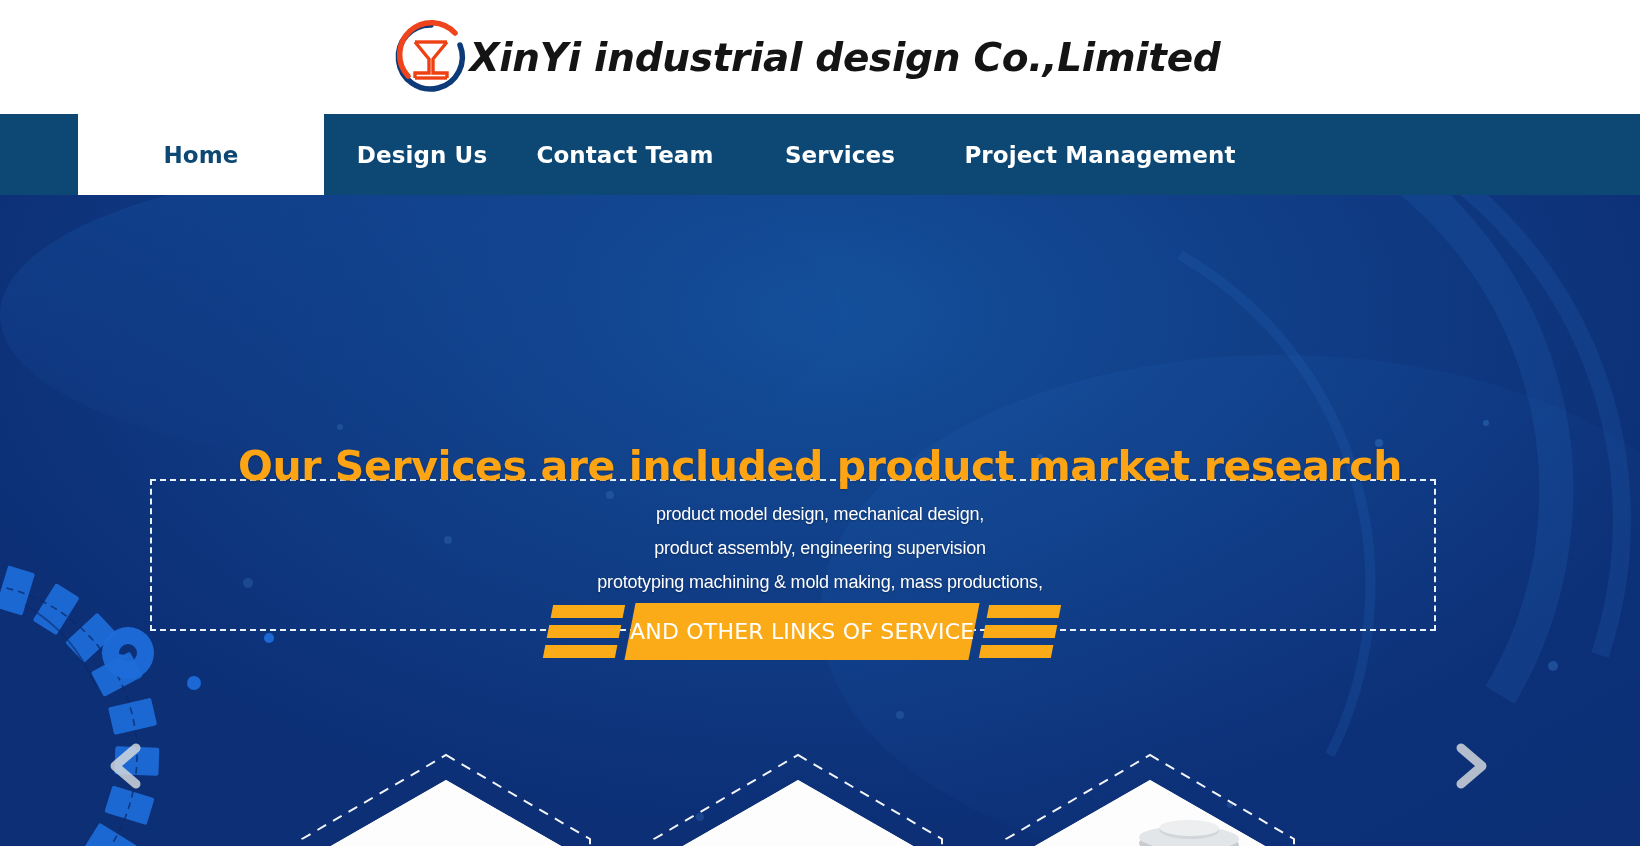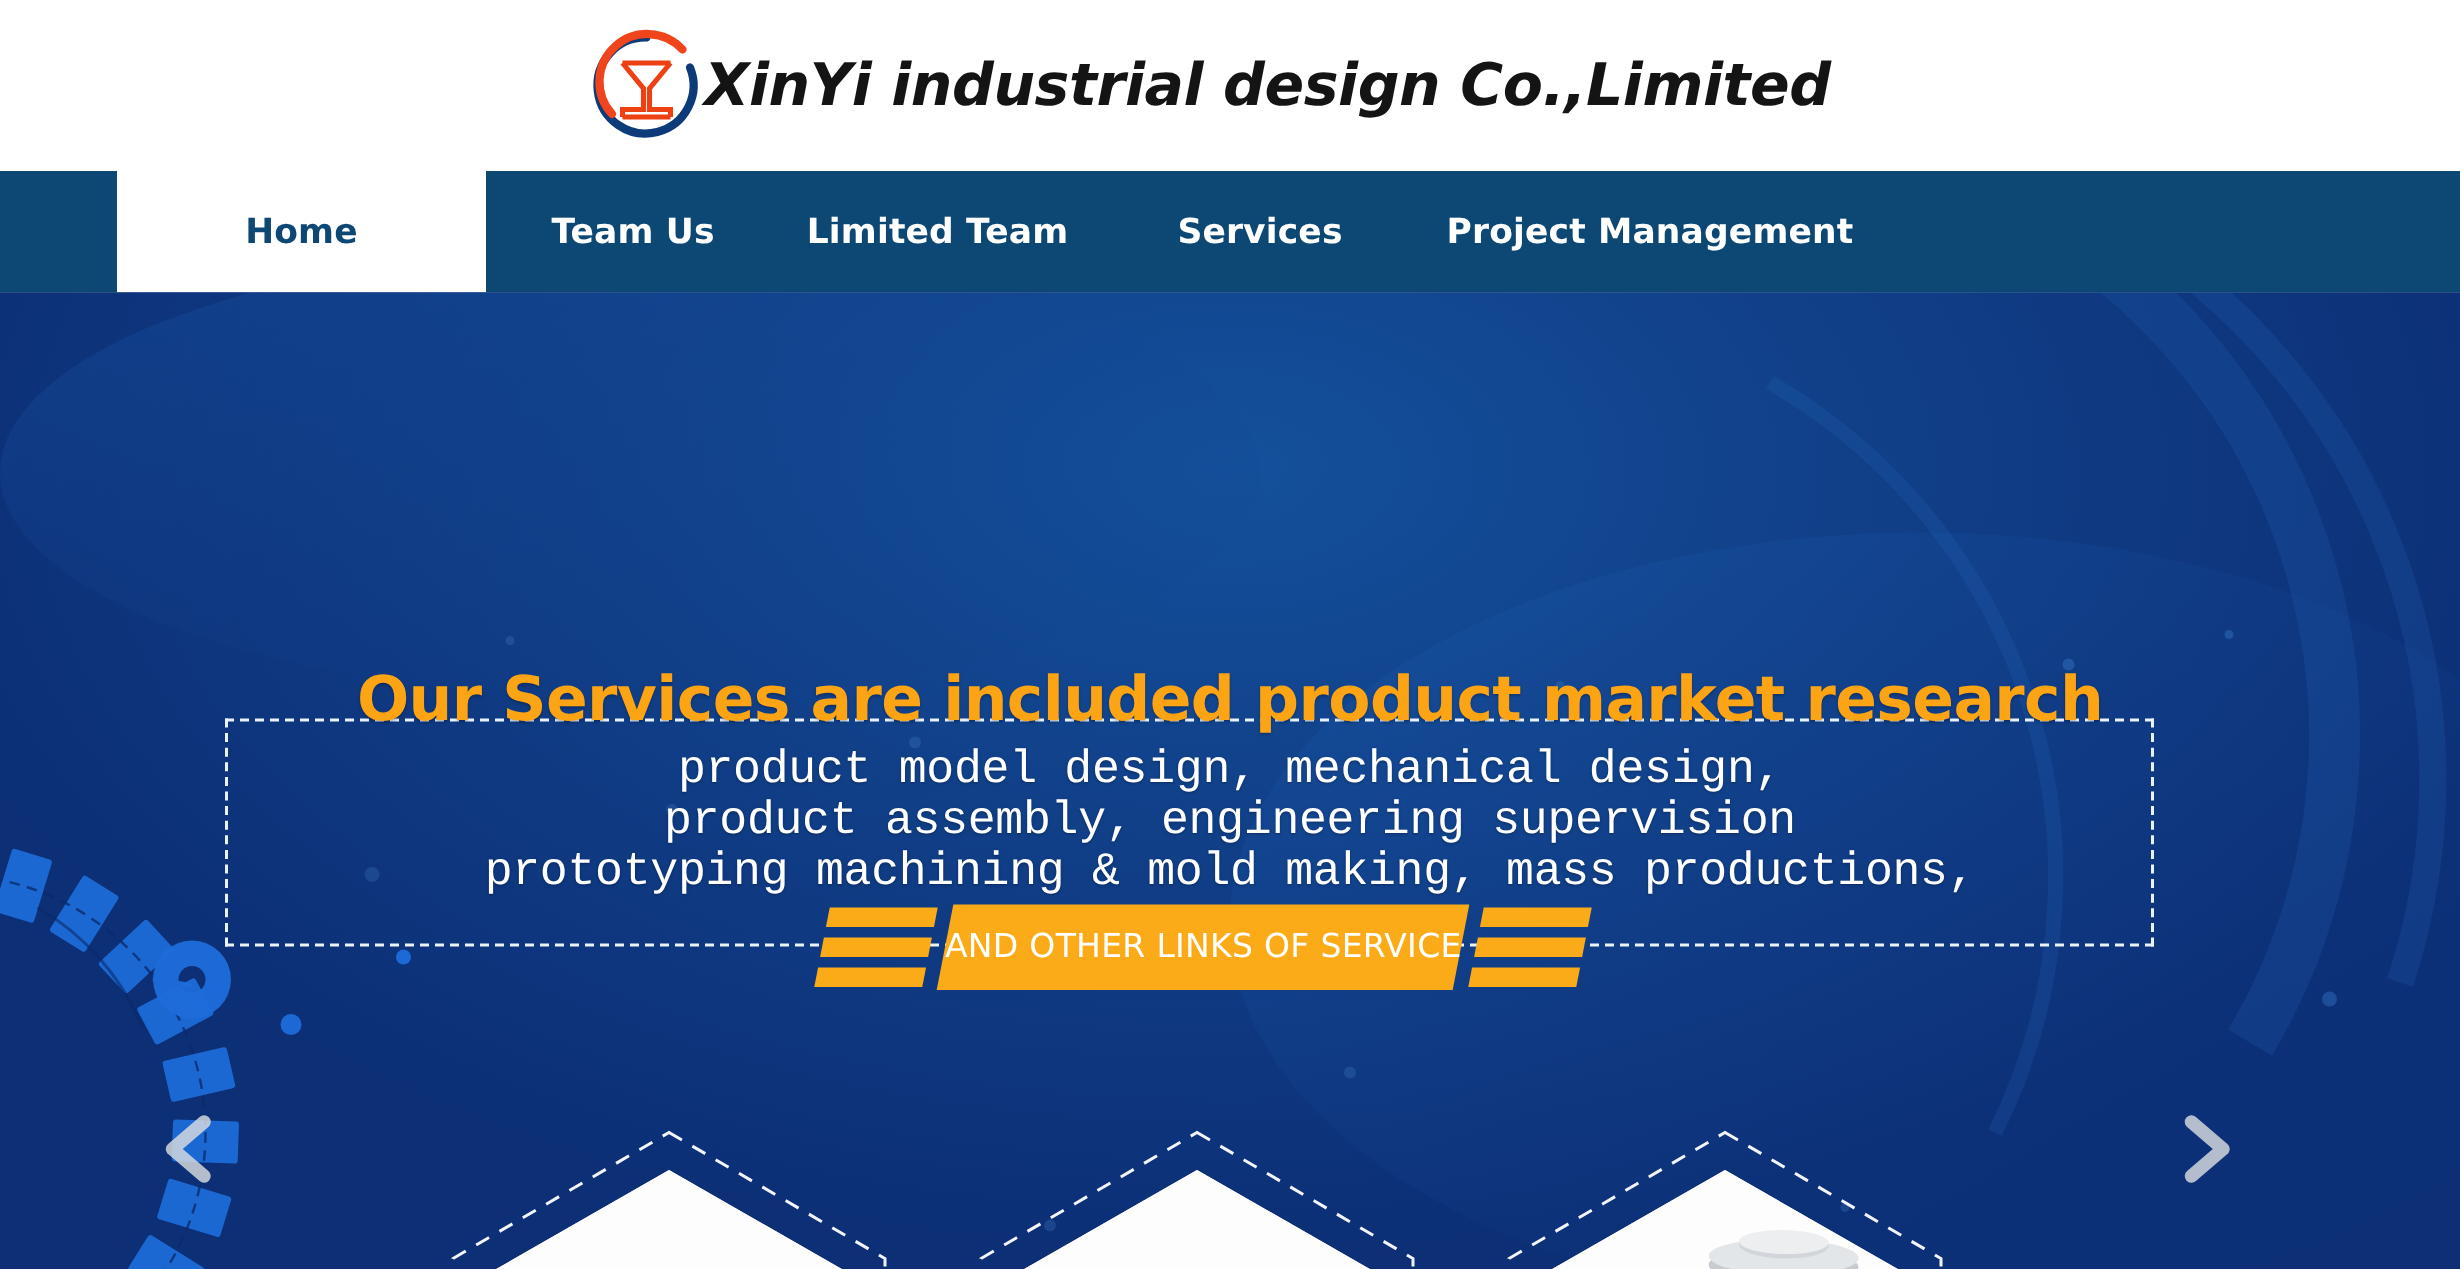--- a/index.html
+++ b/index.html
@@ -116,23 +116,23 @@
     font-weight: bold;
     color: #fca414;
     font-family: "DejaVu Sans", sans-serif;
     line-height: 1.15;
     letter-spacing: -0.4px;
     text-shadow: 0 1px 2px rgba(0,0,0,0.25);
   }
   .hero-lines {
     margin-top: 7px;
     color: #ffffff;
-    font-size: 31px;
+    font-size: 18px;
     line-height: 34px;
-    font-family: Liberation Mono, monospace;
+    font-family: Liberation Sans, sans-serif;
     letter-spacing: -0.2px;
     text-shadow: 0 1px 2px rgba(0,0,0,0.3);
   }
 
   
   .cta-banner {
     position: absolute;
     left: 548px;
     top: 408px;
     width: 504px;
@@ -240,22 +240,22 @@
         </g>
       </svg>
     </div>
     <div class="brand-name">XinYi industrial design Co.,Limited</div>
   </div>
 </header>
 
 <nav class="main-nav">
   <div class="nav-spacer"></div>
   <div class="nav-item nav-item-0 active">Home</div>
-  <div class="nav-item nav-item-1">Team Us</div>
-  <div class="nav-item nav-item-2">Limited Team</div>
+  <div class="nav-item nav-item-1">Design Us</div>
+  <div class="nav-item nav-item-2">Contact Team</div>
   <div class="nav-item nav-item-3">Services</div>
   <div class="nav-item nav-item-4">Project Management</div>
 </nav>
 
 <section class="hero">
 
   <svg class="hero-bg-svg" viewBox="0 0 1640 651">
     <defs>
       <linearGradient id="sheen" x1="0" y1="0" x2="1" y2="1">
         <stop offset="0%" stop-color="#1d5fb4" stop-opacity="0.30"></stop>

